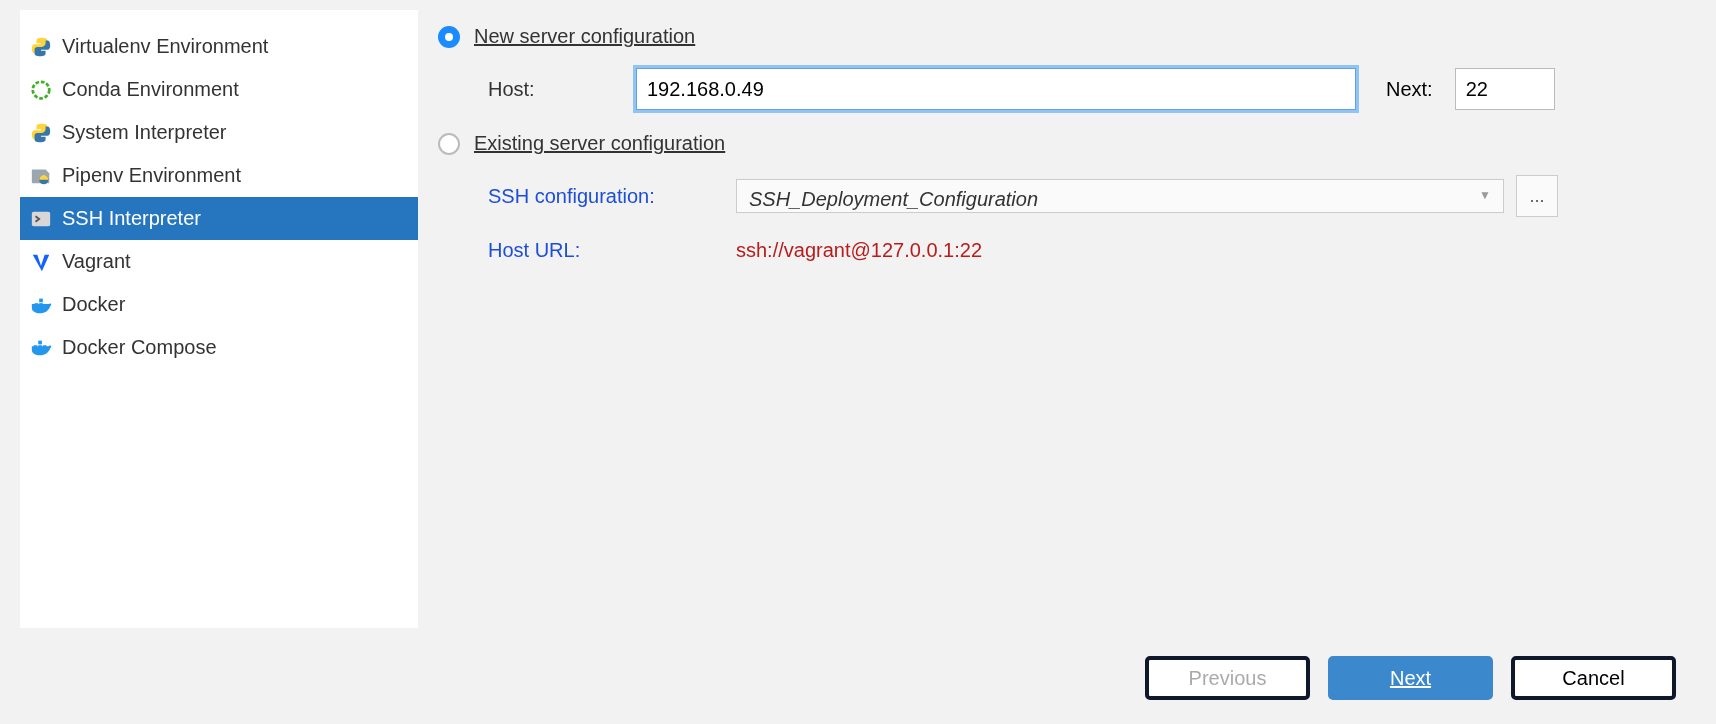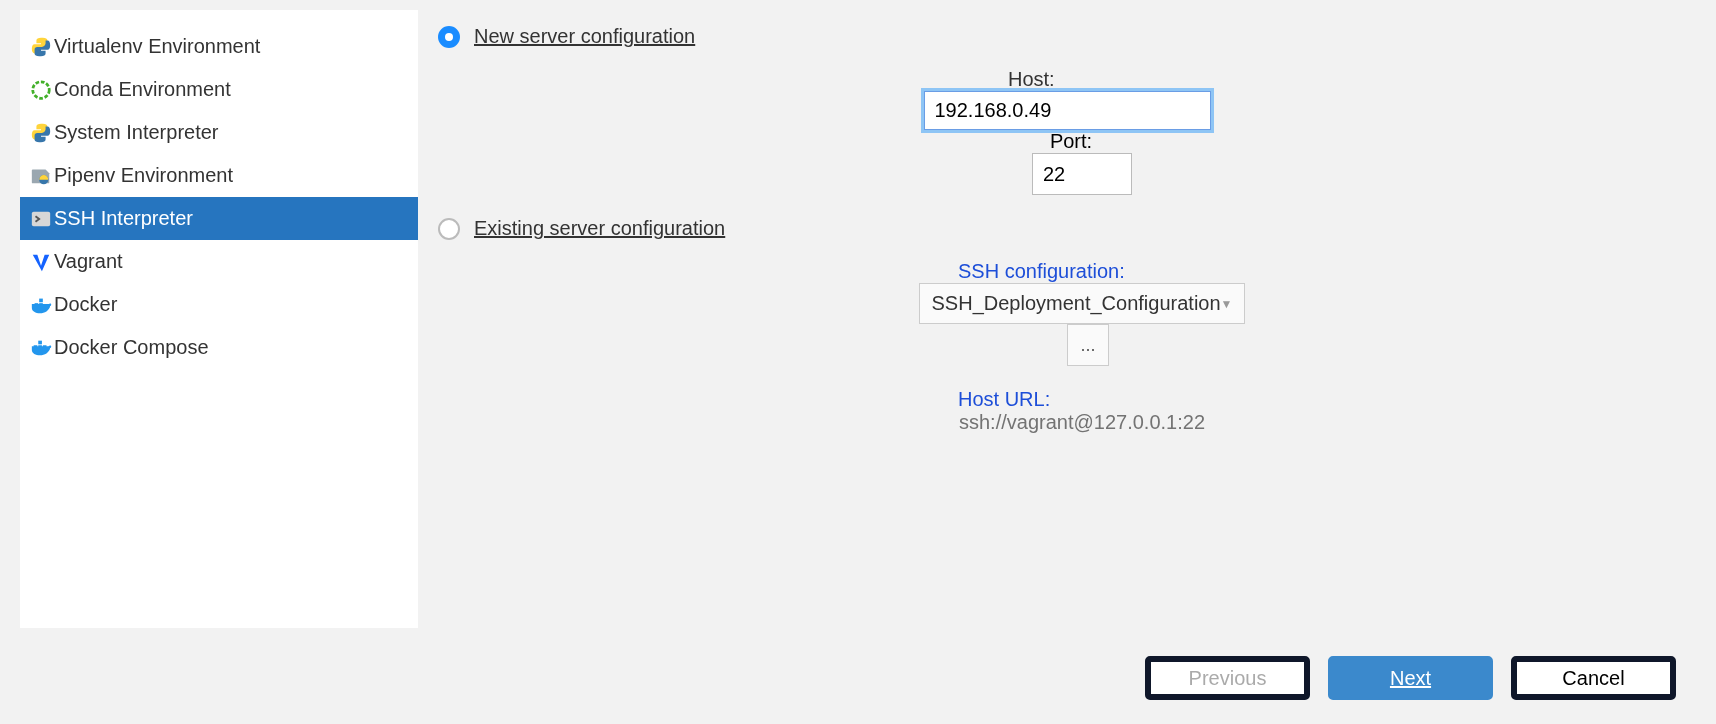--- a/index.html
+++ b/index.html
@@ -25,21 +25,21 @@
     .sidebar {
       width: 398px;
       background: #fff;
       padding-top: 15px;
       margin: 10px 0 10px 20px;
     }
     .sidebar-item {
       display: flex;
       align-items: center;
       padding: 10px 14px 10px 10px;
-      gap: 2px;
+      gap: 10px;
       font-size: 20px;
       color: #333;
       cursor: pointer;
     }
     .sidebar-item.selected {
       background: #2675bf;
       color: #fff;
     }
     .icon {
       width: 22px;
@@ -84,21 +84,20 @@
     .radio-label {
       font-size: 20px;
       color: #333;
       text-decoration: underline;
     }
     .form-row {
       display: flex;
       align-items: center;
       margin-bottom: 22px;
       padding-left: 50px;
-      flex-direction: column;
     }
     .form-label {
       font-size: 20px;
       color: #333;
       min-width: 148px;
     }
     .form-label.disabled {
       color: #1d4ed8;
     }
     .input {
@@ -124,62 +123,63 @@
     }
     .input-port {
       width: 100px;
     }
     .input-username {
       width: 354px;
     }
     .dropdown {
       flex: 1;
       display: flex;
-      align-items: center;
+      align-items: flex-start;
       justify-content: space-between;
       border: 1px solid #cccccc;
       background: #fafafa;
       padding: 8px 12px;
-      height: 52px;
+      height: 34px;
       font-size: 20px;
       color: #333;
       max-width: 768px;
+      font-style: italic;
     }
     .dropdown-arrow {
       color: #999;
       font-size: 12px;
     }
     .ellipsis-btn {
       width: 42px;
       height: 42px;
       border: 1px solid #cccccc;
       background: #fafafa;
       display: flex;
       align-items: center;
       justify-content: center;
       margin-left: 12px;
       font-size: 18px;
       color: #555;
       cursor: pointer;
     }
     .url-value {
       font-size: 20px;
-      color: #737373;
+      color: #b91c1c;
     }
     .footer {
       display: flex;
       justify-content: flex-end;
       gap: 18px;
       padding: 18px 40px 24px 0;
     }
     .btn {
       min-width: 165px;
       height: 44px;
       font-size: 20px;
-      border: 6px solid #0f172a;
+      border: 4px solid #0f172a;
       background: #fff;
       border-radius: 5px;
       cursor: pointer;
       display: inline-flex;
       align-items: center;
       justify-content: center;
       font-family: inherit;
     }
     .btn.disabled {
       color: #aaaaaa;
@@ -282,21 +282,21 @@
   <div class="content">
 
     <div class="radio-row">
       <span class="radio checked"></span>
       <span class="radio-label">New server configuration</span>
     </div>
 
     <div class="form-row">
       <span class="form-label">Host:</span>
       <input class="input input-host focused" type="text" value="192.168.0.49" style="">
-      <span class="port-label">Port:</span>
+      <span class="port-label">Next:</span>
       <input class="input input-port" type="text" value="22" style="">
     </div>
 
 
     <div class="radio-row" style="margin-top:5px;">
       <span class="radio"></span>
       <span class="radio-label">Existing server configuration</span>
     </div>
 
     <div class="form-row">

